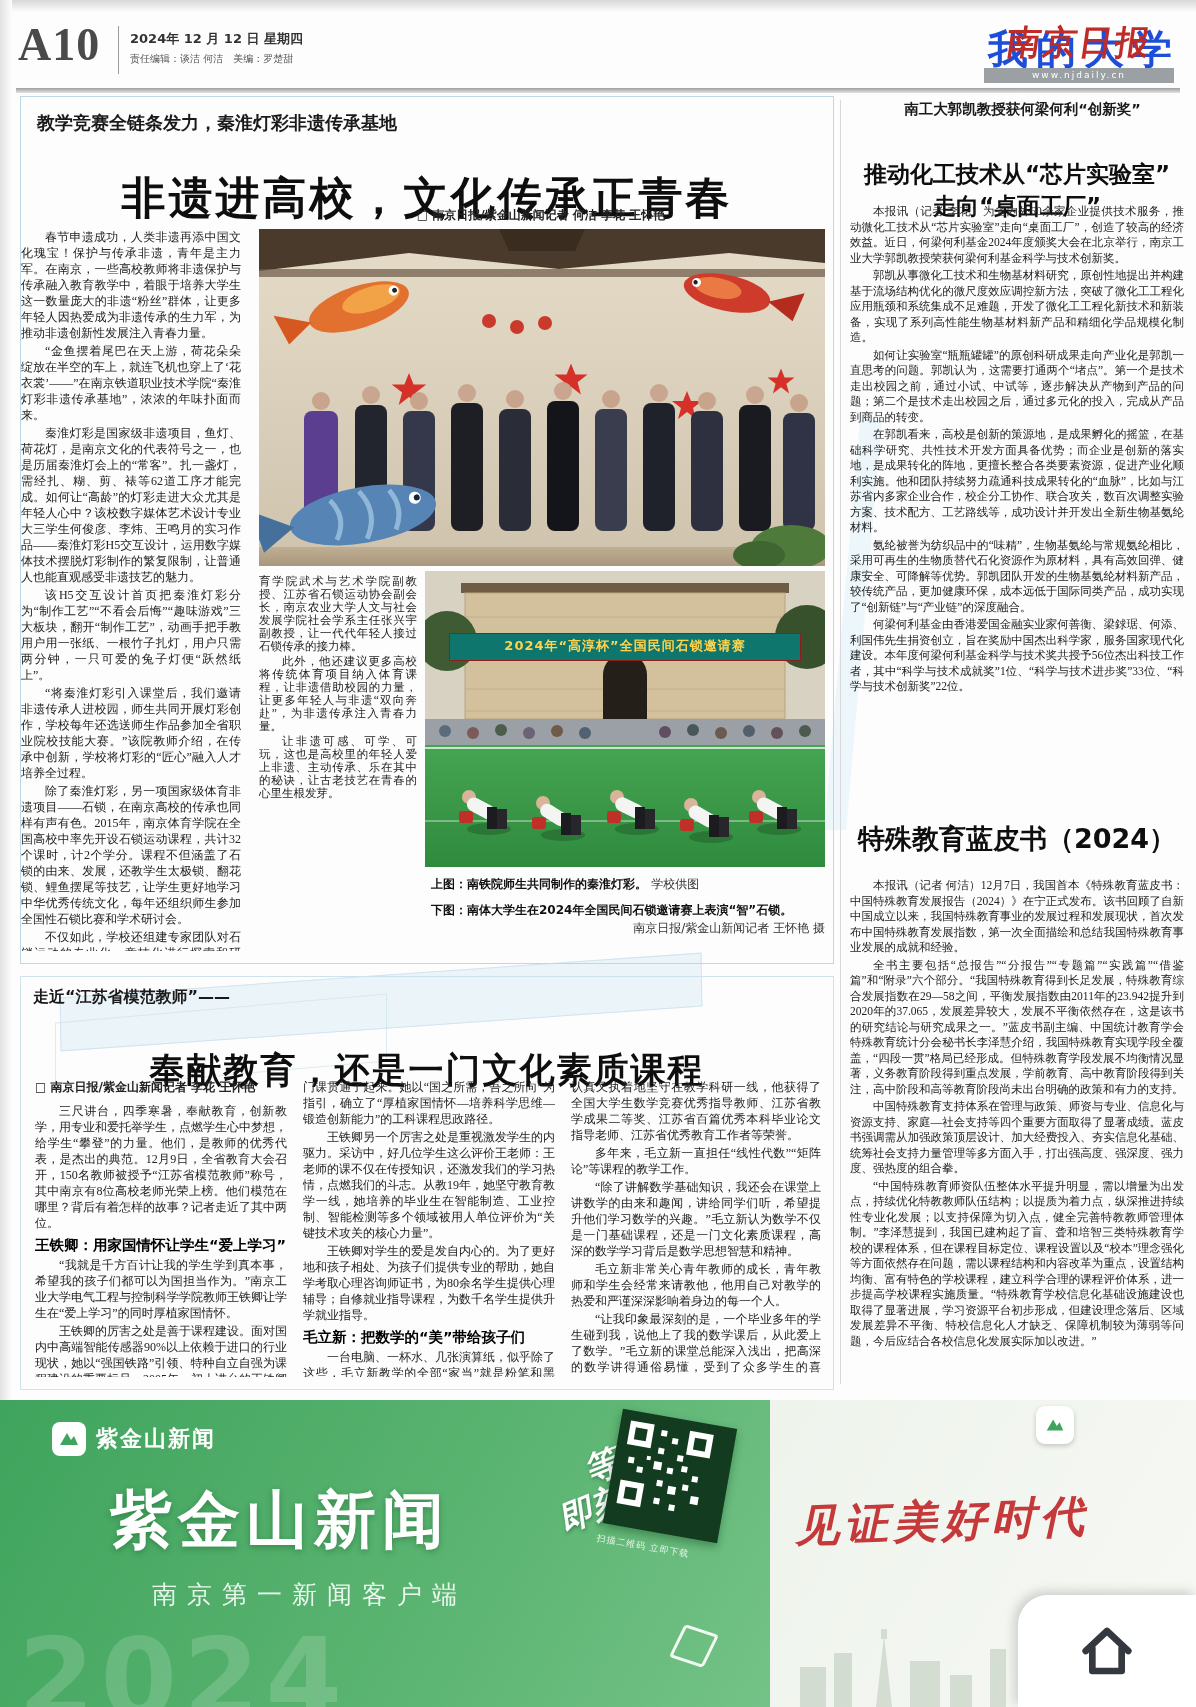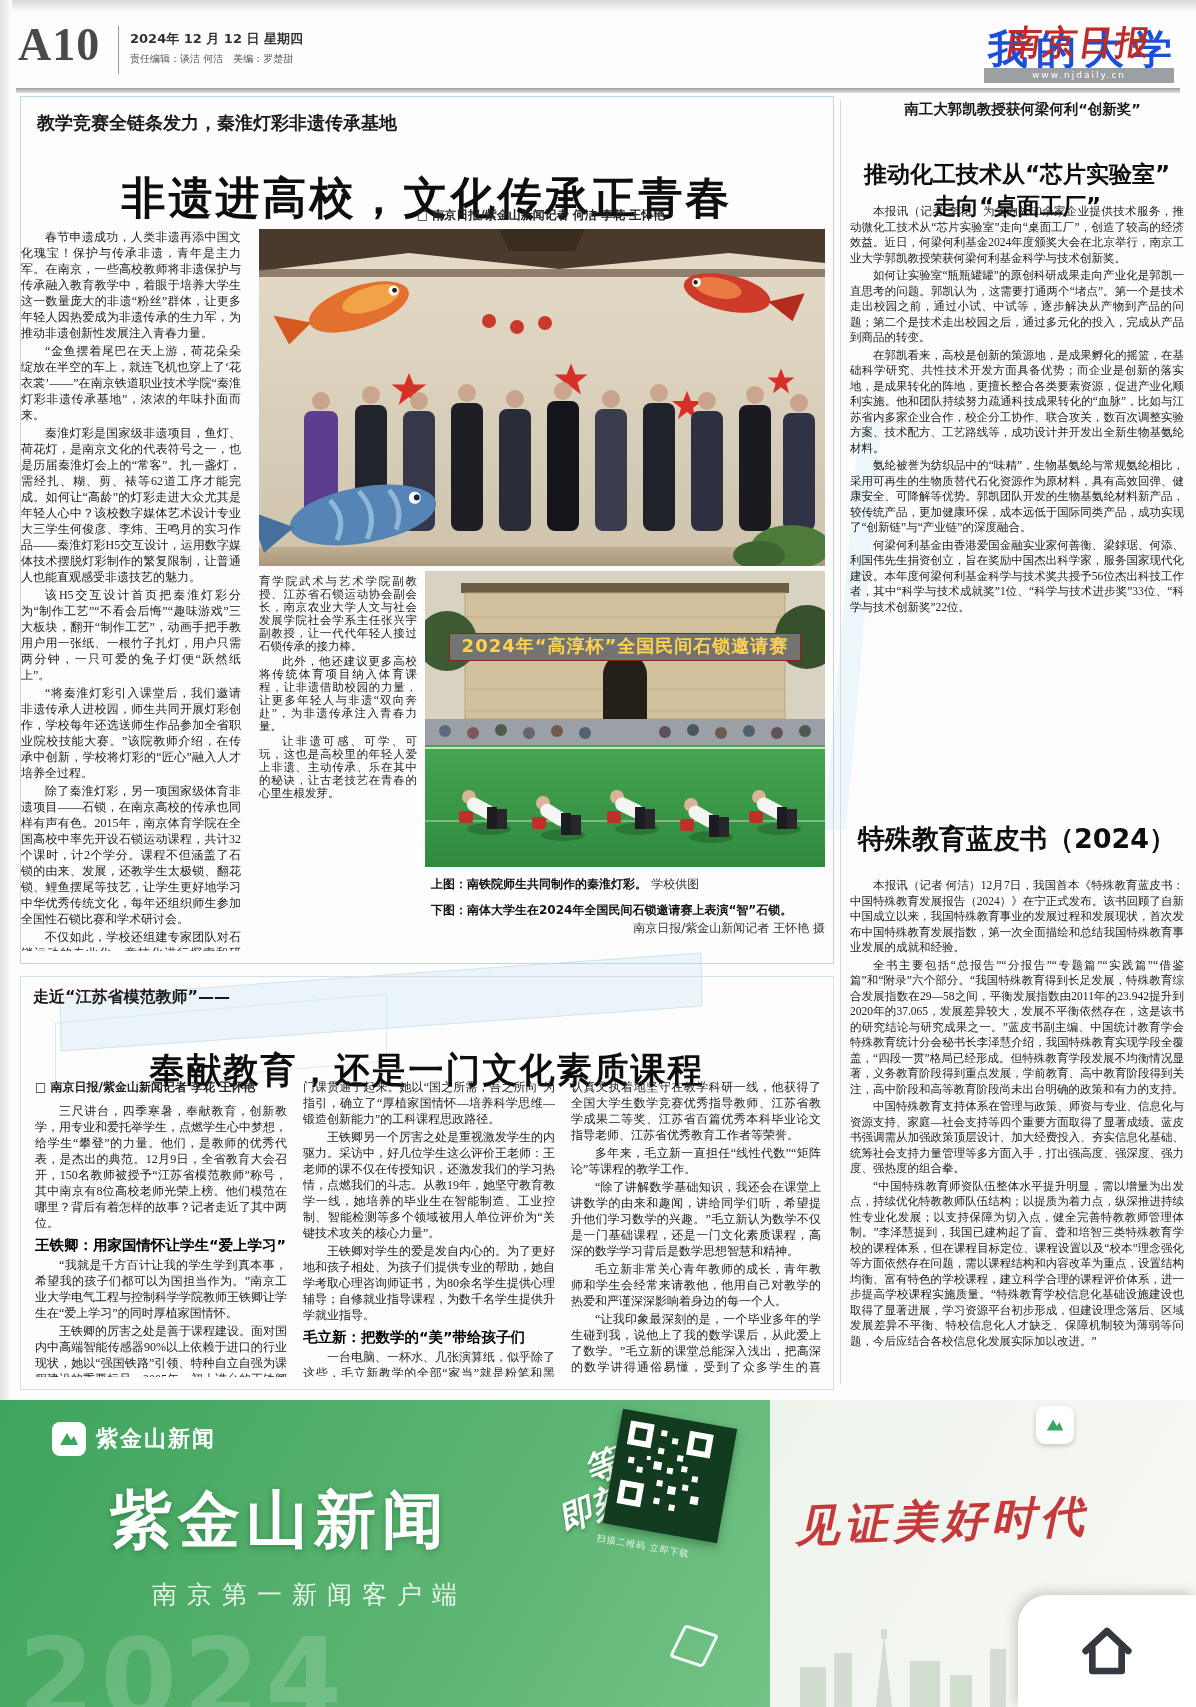--- a/index.html
+++ b/index.html
@@ -47,23 +47,23 @@
   .deco-a{left:60px;top:975px;width:640px;height:52px;background:#e6f2f8;border:1px solid #c3dde9;
           transform:skewY(-3deg) rotate(-1deg);opacity:.75;}
   .deco-b{left:55px;top:1008px;width:330px;height:66px;border:1px solid #c9e0eb;
           transform:skewY(-5deg);opacity:.6;}
   .deco-c{left:842px;top:420px;width:22px;height:410px;background:#e9f4f9;
           transform:skewX(-5deg);opacity:.8;}
   .zcontent{z-index:2;}
   
   .photo{position:absolute;overflow:hidden;background:#ccc;}
   .photo svg{display:block;}
-  .photo-banner{position:absolute;left:6%;right:6%;top:21%;height:26px;background:#737373;
+  .photo-banner{position:absolute;left:6%;right:6%;top:21%;height:26px;background:#0f766e;
                 border:1px solid #8d1f1a;color:#ffd34d;font-family:"DejaVu Sans",sans-serif;
-                font-weight:bold;font-size:18px;line-height:24px;text-align:center;letter-spacing:1px;}
+                font-weight:bold;font-size:13px;line-height:24px;text-align:center;letter-spacing:1px;}
   .caption{font-family:"DejaVu Sans",sans-serif;font-size:12px;font-weight:bold;color:#111;
            line-height:18px;}
   .caption .credit{font-weight:normal;color:#333;}
   .cap-credit-line{text-align:right;font-weight:normal;color:#333;}
   
   .banner{position:absolute;left:0;top:1400px;width:1196px;height:307px;overflow:hidden;}
   .banner-green{position:absolute;left:0;top:0;width:770px;height:307px;
                 background:linear-gradient(120deg,#3fa45d,#5cb572 60%,#74c287);}
   .banner-pale{position:absolute;left:770px;top:0;width:426px;height:307px;
                background:linear-gradient(120deg,#eef3ec,#f7f9f4);}
@@ -353,20 +353,21 @@
 
   <div class="zcontent" style="position:absolute;left:850px;top:96px;width:334px;height:1292px;">
 
     <div class="kicker" style="position:absolute;left:11px;right:0;top:4px;font-size:14.5px;text-align:center;">南工大郭凯教授获何梁何利“创新奖”</div>
     <div class="headline" style="position:absolute;left:0;right:0;top:30px;font-size:23px;line-height:32px;">
       <div>推动化工技术从“芯片实验室”</div>
       <div>走向“桌面工厂”</div>
     </div>
     <div class="bodycol" style="left:0;top:108px;width:334px;height:560px;font-size:11.5px;line-height:15.5px;">
         <p class="para">本报讯（记者 李花）为省内外60余家企业提供技术服务，推动微化工技术从“芯片实验室”走向“桌面工厂”，创造了较高的经济效益。近日，何梁何利基金2024年度颁奖大会在北京举行，南京工业大学郭凯教授荣获何梁何利基金科学与技术创新奖。</p>
+        <p class="para">郭凯从事微化工技术和生物基材料研究，原创性地提出并构建基于流场结构优化的微尺度效应调控新方法，突破了微化工工程化应用瓶颈和系统集成不足难题，开发了微化工工程化新技术和新装备，实现了系列高性能生物基材料新产品和精细化学品规模化制造。</p>
         <p class="para">如何让实验室“瓶瓶罐罐”的原创科研成果走向产业化是郭凯一直思考的问题。郭凯认为，这需要打通两个“堵点”。第一个是技术走出校园之前，通过小试、中试等，逐步解决从产物到产品的问题；第二个是技术走出校园之后，通过多元化的投入，完成从产品到商品的转变。</p>
         <p class="para">在郭凯看来，高校是创新的策源地，是成果孵化的摇篮，在基础科学研究、共性技术开发方面具备优势；而企业是创新的落实地，是成果转化的阵地，更擅长整合各类要素资源，促进产业化顺利实施。他和团队持续努力疏通科技成果转化的“血脉”，比如与江苏省内多家企业合作，校企分工协作、联合攻关，数百次调整实验方案、技术配方、工艺路线等，成功设计并开发出全新生物基氨纶材料。</p>
         <p class="para">氨纶被誉为纺织品中的“味精”，生物基氨纶与常规氨纶相比，采用可再生的生物质替代石化资源作为原材料，具有高效回弹、健康安全、可降解等优势。郭凯团队开发的生物基氨纶材料新产品，较传统产品，更加健康环保，成本远低于国际同类产品，成功实现了“创新链”与“产业链”的深度融合。</p>
         <p class="para">何梁何利基金由香港爱国金融实业家何善衡、梁銶琚、何添、利国伟先生捐资创立，旨在奖励中国杰出科学家，服务国家现代化建设。本年度何梁何利基金科学与技术奖共授予56位杰出科技工作者，其中“科学与技术成就奖”1位、“科学与技术进步奖”33位、“科学与技术创新奖”22位。</p>
       </div>
 
     <div class="headline" style="position:absolute;left:0;right:0;top:692px;font-size:27px;line-height:38px;">
       <div>特殊教育蓝皮书（2024）</div>
     </div>
     <div class="bodycol" style="left:0;top:782px;width:334px;height:508px;font-size:11.5px;line-height:15.5px;">

